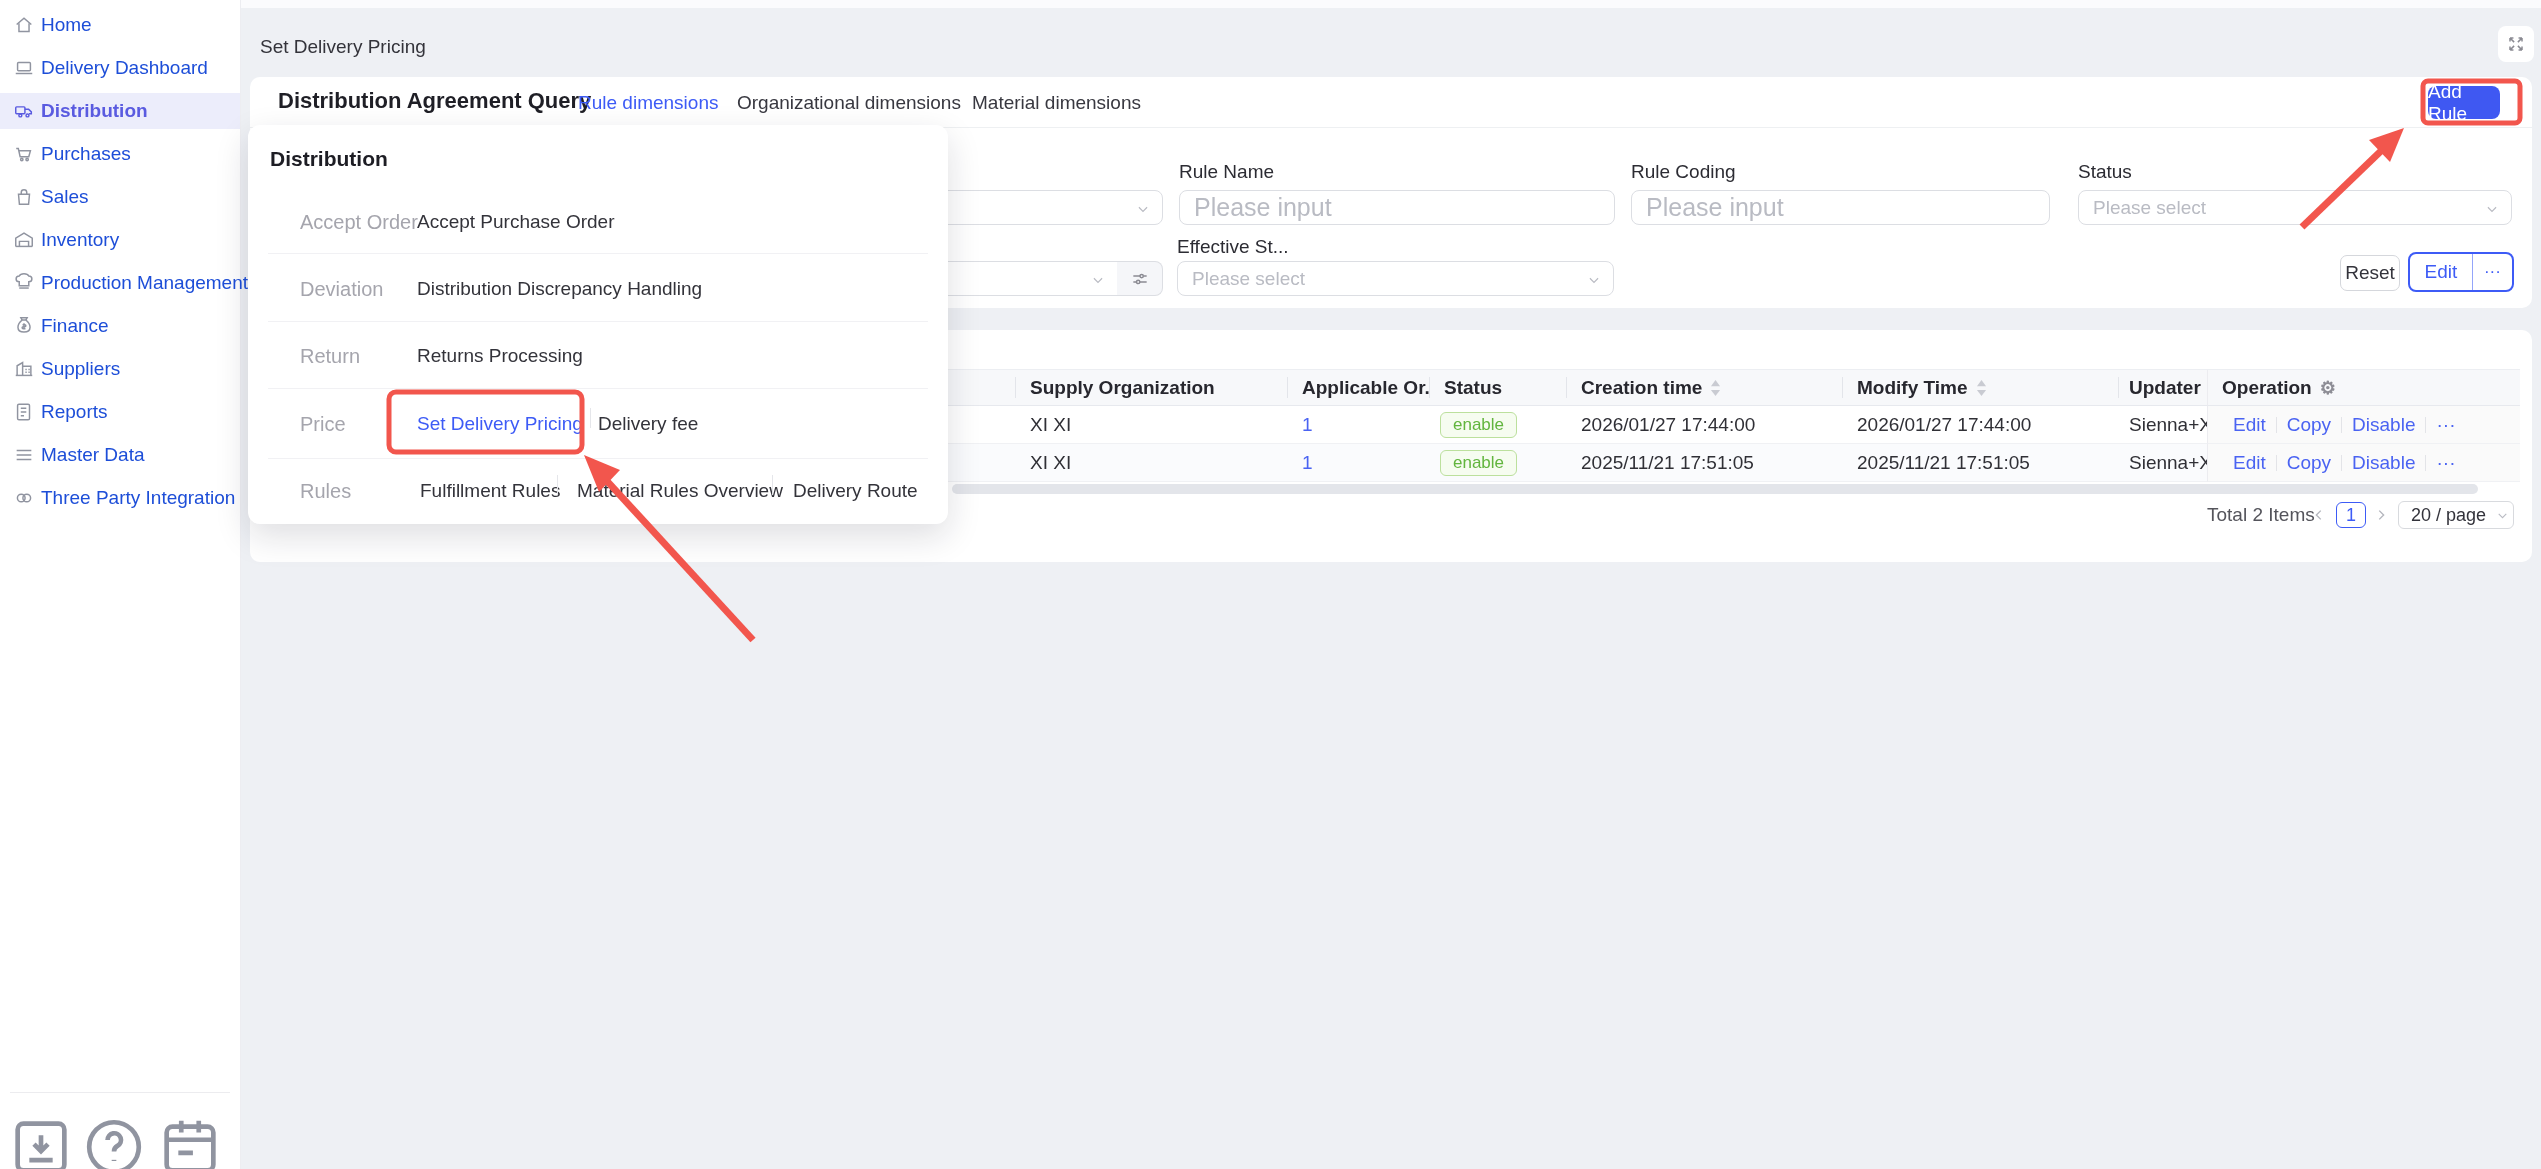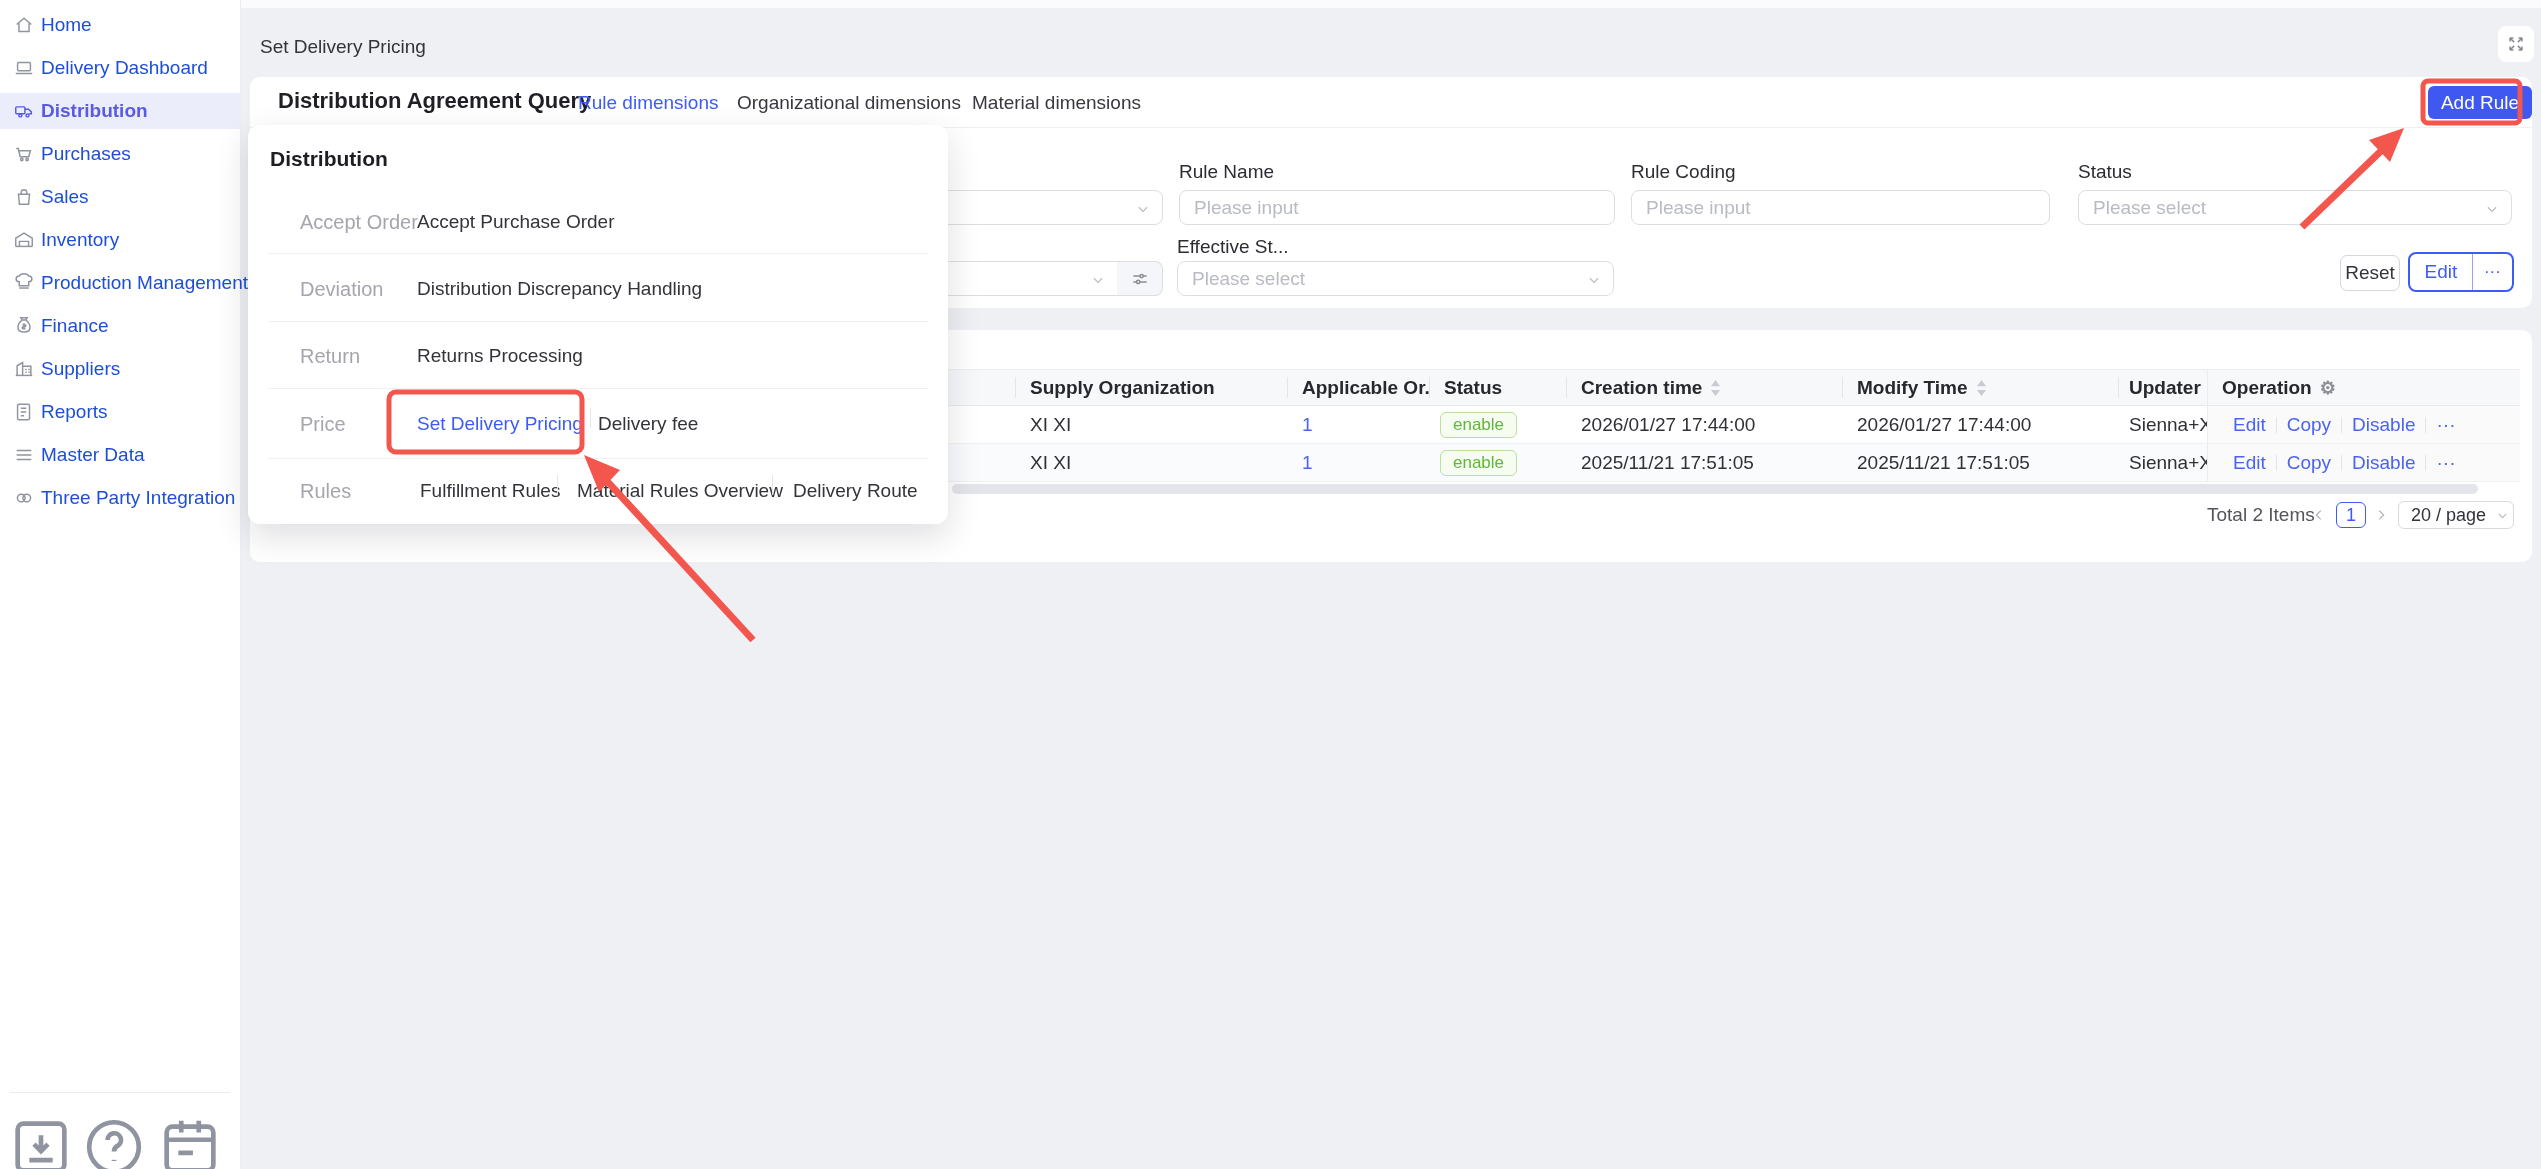--- a/index.html
+++ b/index.html
@@ -22,21 +22,21 @@
   .page-title{position:absolute;font-size:19px;color:#33333a;}
   .tab-title{position:absolute;font-size:22px;font-weight:bold;color:#1f1f26;white-space:nowrap;}
   .tab{position:absolute;font-size:19px;color:#383840;white-space:nowrap;cursor:pointer;}
   .tab.active{color:#3d5bf6;}
   .btn-primary{position:absolute;background:#3f58f2;color:#fff;border-radius:6px;font-size:19px;
                display:flex;align-items:center;justify-content:center;cursor:pointer;}
   .f-label{position:absolute;font-size:19px;color:#2c2c33;white-space:nowrap;}
   .f-input,.f-select{position:absolute;height:35px;background:#fff;border:1px solid #dcdee3;border-radius:8px;
                box-sizing:border-box;display:flex;align-items:center;}
   .f-input input{border:none;outline:none;background:transparent;font-family:"Liberation Sans",sans-serif;
-               font-size:19px;color:#55555c;padding:0 14px;width:100%;}
+               font-size:25px;color:#55555c;padding:0 14px;width:100%;}
   .f-input input::placeholder,.ph{color:#b9bbc3;}
   .ph{font-size:19px;padding-left:14px;}
   .chev{position:absolute;right:12px;top:50%;margin-top:-6px;width:14px;height:12px;color:#b9bbc3;}
   .btn-plain{position:absolute;background:#fff;border:1px solid #d5d7dc;border-radius:7px;color:#33333b;
              font-size:19px;display:flex;align-items:center;justify-content:center;box-sizing:border-box;cursor:pointer;}
   .query-group{position:absolute;border:2px solid #3d5bf6;border-radius:8px;background:#fff;display:flex;
              box-sizing:border-box;overflow:hidden;cursor:pointer;}
   .query-group .seg{display:flex;align-items:center;justify-content:center;color:#3d5bf6;font-size:19px;}
   .query-group .div{width:1px;background:#3d5bf6;opacity:.55;}
   
@@ -237,21 +237,21 @@
 
   <div class="card" style="left:250px;top:77px;width:2282px;height:231px;">
     <div class="abs" style="left:0;top:50px;width:2282px;height:1px;background:#eef0f2;"></div>
   </div>
 
   <div class="tab-title" style="left:278px;top:88px;">Distribution Agreement Query</div>
   <div class="tab active" style="left:578px;top:92px;">Rule dimensions</div>
   <div class="tab" style="left:737px;top:92px;">Organizational dimensions</div>
   <div class="tab" style="left:972px;top:92px;">Material dimensions</div>
 
-  <div class="btn-primary" style="left:2428px;top:86px;width:104px;height:33px;">Add Rule</div>
+  <div class="btn-primary" style="left:2428px;top:86px;width:72px;height:33px;border-radius:8px;">Add Rule</div>
 
   <div class="f-label" style="left:1179px;top:161px;">Rule Name</div>
   <div class="f-label" style="left:1631px;top:161px;">Rule Coding</div>
   <div class="f-label" style="left:2078px;top:161px;">Status</div>
 
   <div class="f-select" style="left:780px;top:190px;width:383px;">
     <span class="chev">
         <svg viewBox="0 0 24 24" fill="none" stroke="#b9bbc3" stroke-width="2">
           <path d="M5 9l7 7 7-7"></path>
         </svg>

